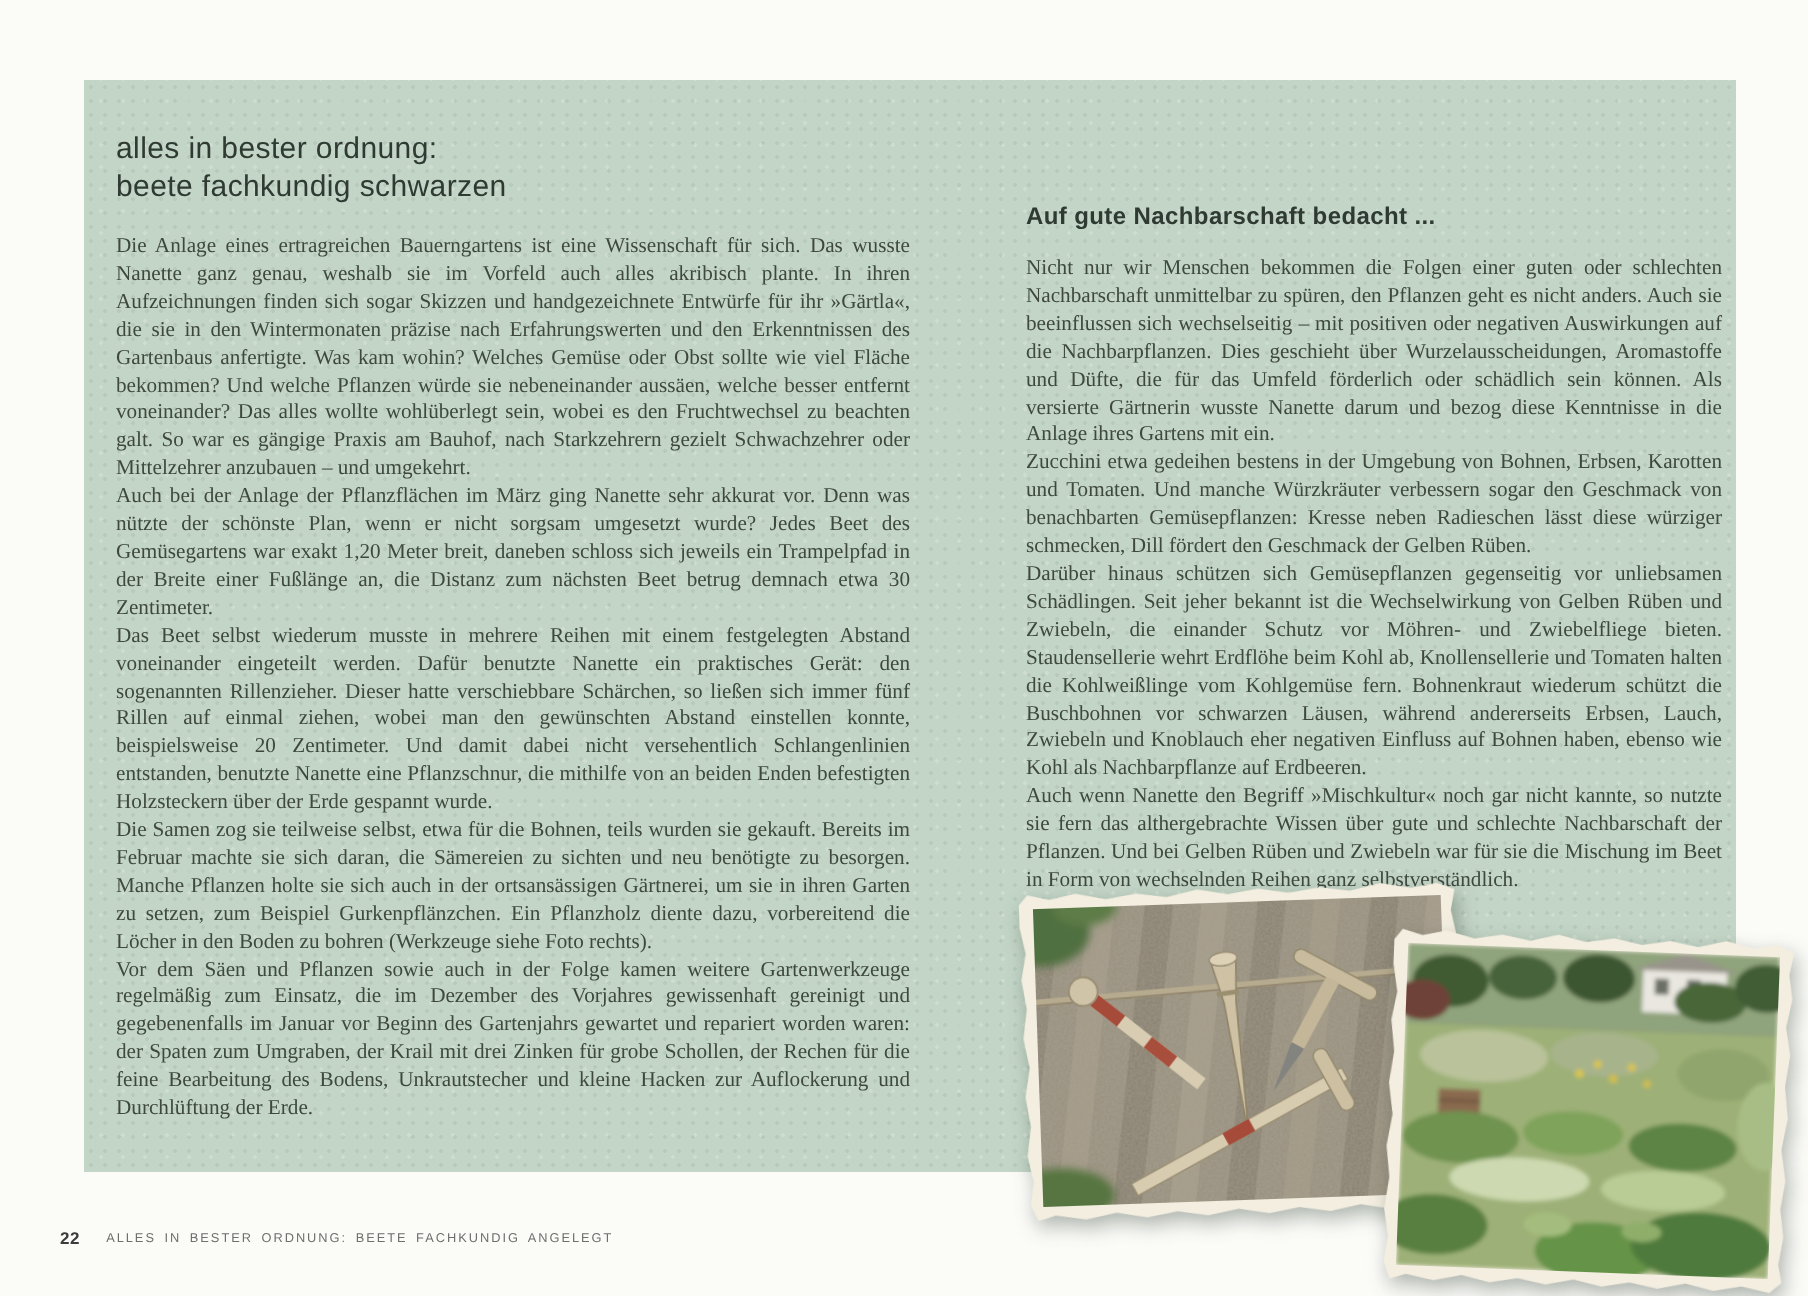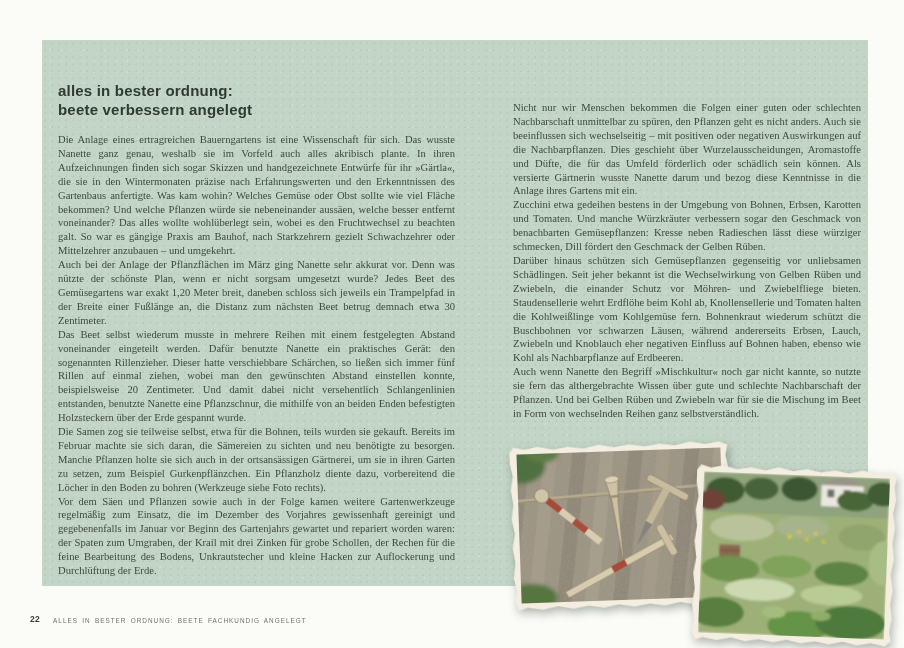--- a/index.html
+++ b/index.html
@@ -18,22 +18,22 @@
       radial-gradient(rgba(80,105,88,0.10) 1px, transparent 1px),
       radial-gradient(rgba(255,255,255,0.20) 1px, transparent 1px);
     background-size:7px 7px, 11px 11px;
     background-position:0 0, 3px 5px;
   }
 
   .left-col{
     position:absolute;left:58px;top:66px;width:397px;
   }
   .left-col h1{
-    margin:16px 0 14px 0;
-    font-size:15px;line-height:18.5px;font-weight:bold;
+    margin:0 0 14px 0;
+    font-size:15px;line-height:18.5px;font-weight:normal;
     letter-spacing:0.2px;
     color:#2f3a33;
   }
   .body-text p{
     margin:0;
     font-family:Liberation Serif, serif;
     font-size:10.6px;line-height:13.9px;
     color:#3e483f;
     text-align:justify;
   }
@@ -64,52 +64,53 @@
       41% 100%,34% 98.5%,27% 100%,20% 98.2%,13% 100%,6% 98.5%,2% 100%,
       0.4% 95%,1.2% 88%,0% 80%,1% 71%,0% 62%,1.2% 53%,0% 44%,1% 35%,0% 26%,1.2% 18%,0% 10%
     );
   }
   .photo1{left:512px;top:444px;transform:rotate(-2deg);}
   .photo2{left:694px;top:468px;transform:rotate(2.2deg);}
   .photo svg{display:block;}
 
   .footer{
     position:absolute;left:30px;top:614px;
-    display:flex;align-items:flex-end;gap:13px;
+    display:flex;align-items:center;gap:13px;
   }
   .footer .pagenum{
     font-size:8.5px;font-weight:bold;color:#3c3c3c;letter-spacing:0.3px;
   }
   .footer .runtitle{
     font-size:6.4px;color:#6f6f6f;letter-spacing:1px;word-spacing:1.5px;
     text-transform:uppercase;
   }
 </style>
 </head>
 <body>
 
 <div class="canvas">
 
   <div class="green-bg"></div>
 
   <div class="left-col">
     <h1>
       <span style="display:block">alles in bester ordnung:</span>
-      <span style="display:block">beete verbessern angelegt</span>
+      <span style="display:block">beete fachkundig schwarzen</span>
     </h1>
     <div class="body-text">
       <p>Die Anlage eines ertragreichen Bauerngartens ist eine Wissenschaft für sich. Das wusste Nanette ganz genau, weshalb sie im Vorfeld auch alles akribisch plante. In ihren Aufzeichnungen finden sich sogar Skizzen und handgezeichnete Entwürfe für ihr »Gärtla«, die sie in den Wintermonaten präzise nach Erfahrungswerten und den Erkenntnissen des Gartenbaus anfertigte. Was kam wohin? Welches Gemüse oder Obst sollte wie viel Fläche bekommen? Und welche Pflanzen würde sie nebeneinander aussäen, welche besser entfernt voneinander? Das alles wollte wohlüberlegt sein, wobei es den Fruchtwechsel zu beachten galt. So war es gängige Praxis am Bauhof, nach Starkzehrern gezielt Schwachzehrer oder Mittelzehrer anzubauen – und umgekehrt.</p>
       <p>Auch bei der Anlage der Pflanzflächen im März ging Nanette sehr akkurat vor. Denn was nützte der schönste Plan, wenn er nicht sorgsam umgesetzt wurde? Jedes Beet des Gemüsegartens war exakt 1,20 Meter breit, daneben schloss sich jeweils ein Trampelpfad in der Breite einer Fußlänge an, die Distanz zum nächsten Beet betrug demnach etwa 30 Zentimeter.</p>
       <p>Das Beet selbst wiederum musste in mehrere Reihen mit einem festgelegten Abstand voneinander eingeteilt werden. Dafür benutzte Nanette ein praktisches Gerät: den sogenannten Rillenzieher. Dieser hatte verschiebbare Schärchen, so ließen sich immer fünf Rillen auf einmal ziehen, wobei man den gewünschten Abstand einstellen konnte, beispielsweise 20 Zentimeter. Und damit dabei nicht versehentlich Schlangenlinien entstanden, benutzte Nanette eine Pflanzschnur, die mithilfe von an beiden Enden befestigten Holzsteckern über der Erde gespannt wurde.</p>
       <p>Die Samen zog sie teilweise selbst, etwa für die Bohnen, teils wurden sie gekauft. Bereits im Februar machte sie sich daran, die Sämereien zu sichten und neu benötigte zu besorgen. Manche Pflanzen holte sie sich auch in der ortsansässigen Gärtnerei, um sie in ihren Garten zu setzen, zum Beispiel Gurkenpflänzchen. Ein Pflanzholz diente dazu, vorbereitend die Löcher in den Boden zu bohren (Werkzeuge siehe Foto rechts).</p>
       <p>Vor dem Säen und Pflanzen sowie auch in der Folge kamen weitere Gartenwerkzeuge regelmäßig zum Einsatz, die im Dezember des Vorjahres gewissenhaft gereinigt und gegebenenfalls im Januar vor Beginn des Gartenjahrs gewartet und repariert worden waren: der Spaten zum Umgraben, der Krail mit drei Zinken für grobe Schollen, der Rechen für die feine Bearbeitung des Bodens, Unkrautstecher und kleine Hacken zur Auflockerung und Durchlüftung der Erde.</p>
     </div>
   </div>
 
   <div class="right-col">
+    <h2>Auf gute Nachbarschaft bedacht ...</h2>
     <div class="body-text">
       <p>Nicht nur wir Menschen bekommen die Folgen einer guten oder schlechten Nachbarschaft unmittelbar zu spüren, den Pflanzen geht es nicht anders. Auch sie beeinflussen sich wechselseitig – mit positiven oder negativen Auswirkungen auf die Nachbarpflanzen. Dies geschieht über Wurzelausscheidungen, Aromastoffe und Düfte, die für das Umfeld förderlich oder schädlich sein können. Als versierte Gärtnerin wusste Nanette darum und bezog diese Kenntnisse in die Anlage ihres Gartens mit ein.</p>
       <p>Zucchini etwa gedeihen bestens in der Umgebung von Bohnen, Erbsen, Karotten und Tomaten. Und manche Würzkräuter verbessern sogar den Geschmack von benachbarten Gemüsepflanzen: Kresse neben Radieschen lässt diese würziger schmecken, Dill fördert den Geschmack der Gelben Rüben.</p>
       <p>Darüber hinaus schützen sich Gemüsepflanzen gegenseitig vor unliebsamen Schädlingen. Seit jeher bekannt ist die Wechselwirkung von Gelben Rüben und Zwiebeln, die einander Schutz vor Möhren- und Zwiebelfliege bieten. Staudensellerie wehrt Erdflöhe beim Kohl ab, Knollensellerie und Tomaten halten die Kohlweißlinge vom Kohlgemüse fern. Bohnenkraut wiederum schützt die Buschbohnen vor schwarzen Läusen, während andererseits Erbsen, Lauch, Zwiebeln und Knoblauch eher negativen Einfluss auf Bohnen haben, ebenso wie Kohl als Nachbarpflanze auf Erdbeeren.</p>
       <p>Auch wenn Nanette den Begriff »Mischkultur« noch gar nicht kannte, so nutzte sie fern das althergebrachte Wissen über gute und schlechte Nachbarschaft der Pflanzen. Und bei Gelben Rüben und Zwiebeln war für sie die Mischung im Beet in Form von wechselnden Reihen ganz selbstverständlich.</p>
     </div>
   </div>
 
   <div class="photo photo1">
     <div class="photo-inner">

